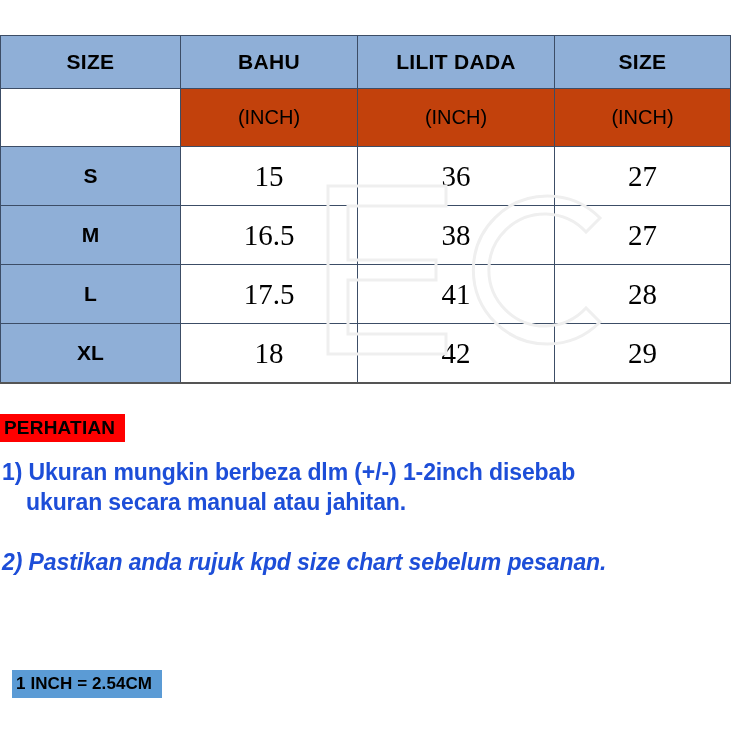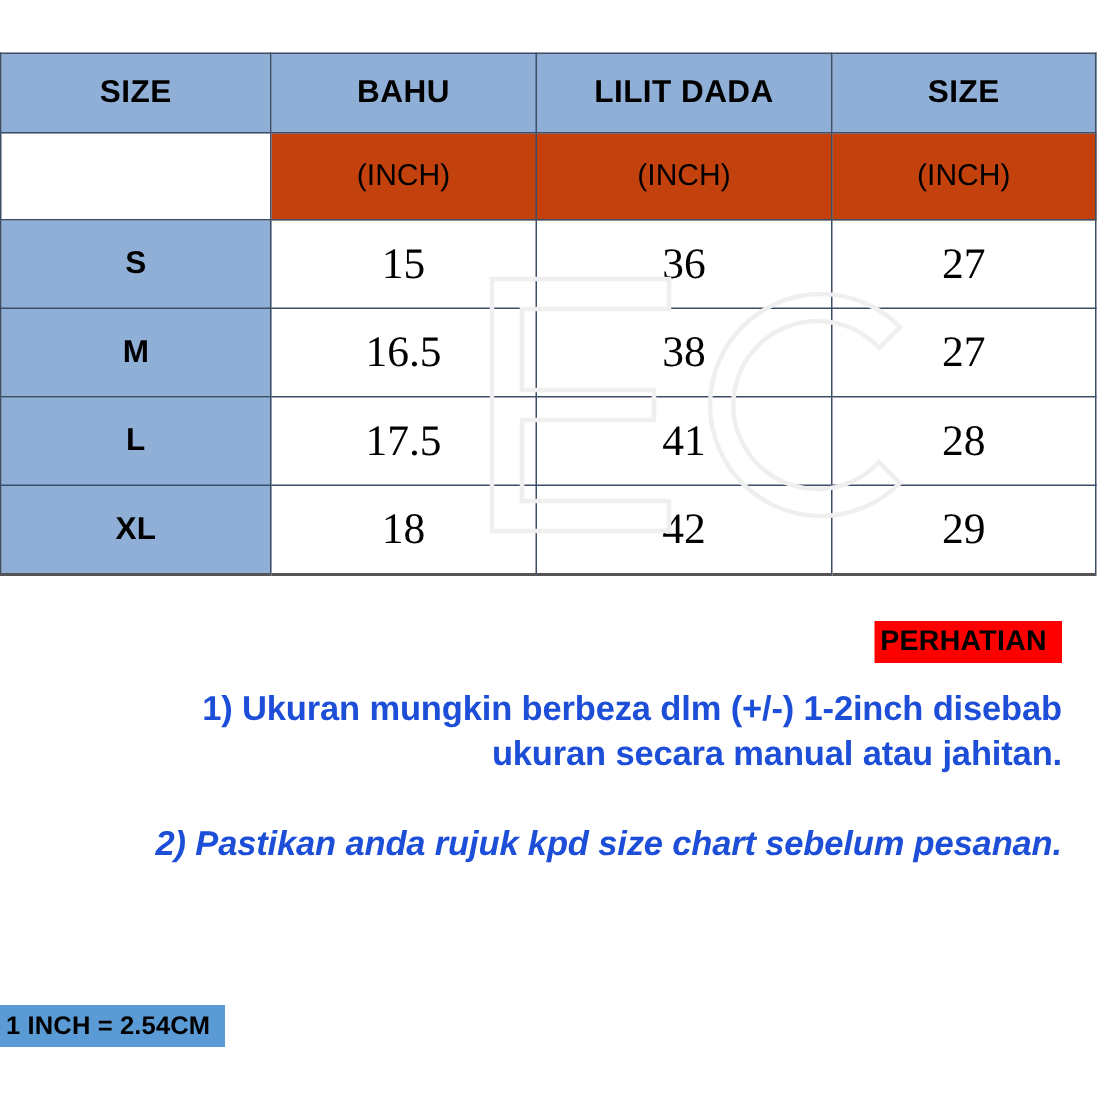--- a/index.html
+++ b/index.html
@@ -89,25 +89,24 @@
     font-weight: normal;
   }
   tr.data-row td.size-cell {
     font-family: "Liberation Sans", sans-serif;
   }
   tr.data-row.last-row td { border-bottom: 2px solid #555555; }
 
   
   #notes {
     position: absolute;
-    left: 16px;
+    left: 0px;
     top: 414px;
     width: 692px;
     z-index: 2;
-    text-align: right;
   }
   .badge-warning {
     display: inline-block;
     background: #FF0000;
     color: #000000;
     font-size: 19px;
     font-weight: bold;
     padding: 4px 10px 5px 4px;
     line-height: 1;
     letter-spacing: 0.2px;
@@ -122,21 +121,21 @@
     padding-left: 2px;
   }
   .note-block .indent-line {
     display: block;
     padding-left: 24px;
   }
   .note-block.second { margin-top: 29px; font-style: italic; }
 
   #unit-note {
     position: absolute;
-    left: 0px;
+    left: 12px;
     top: 670px;
     background: #5B9BD5;
     color: #000000;
     font-size: 17px;
     font-weight: bold;
     padding: 5px 10px 6px 4px;
     line-height: 1;
     z-index: 2;
     letter-spacing: 0.1px;
   }

